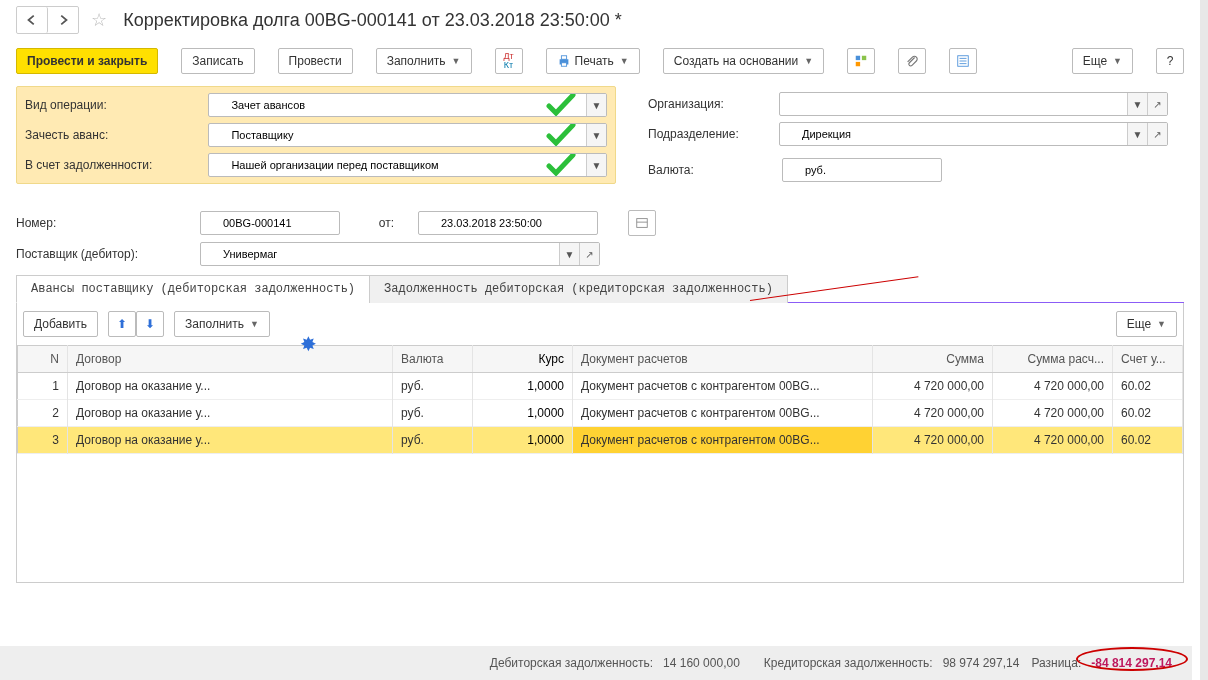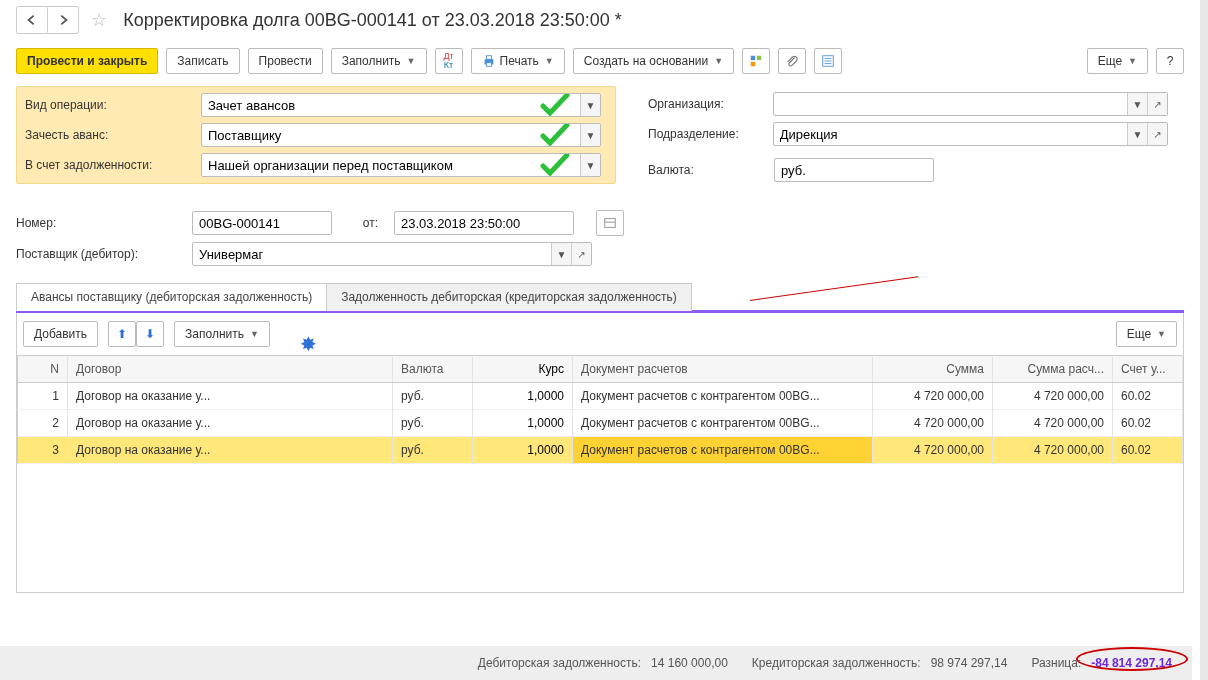--- a/index.html
+++ b/index.html
@@ -27,52 +27,52 @@
     display:inline-flex;align-items:center;justify-content:center;
     border:1px solid #ccc;background:#fff;height:26px;padding:0 8px;cursor:pointer;
     border-radius:2px;
   }
   .nav-group{display:inline-flex;border:1px solid #ccc;border-radius:2px;overflow:hidden}
   .nav-group .nav-btn{border:none;border-right:1px solid #ccc}
   .nav-group .nav-btn:last-child{border-right:none}
   .star-icon{color:#bbb;font-size:18px;margin:0 6px}
   .title{font-size:18px;color:#333;margin-left:4px}
   .toolbar{
-    display:flex;align-items:center;gap:8px;padding:4px 16px 12px 16px;
+    display:flex;align-items:center;gap:23px;padding:4px 16px 12px 16px;
   }
   .btn{
     display:inline-flex;align-items:center;gap:4px;
     border:1px solid #bbb;background:#fff;padding:4px 10px;height:26px;
     cursor:pointer;border-radius:2px;font-size:12px;color:#333;
   }
   .btn.yellow{background:#ffe000;border-color:#d4b800;font-weight:bold}
   .btn .caret{font-size:9px;color:#666;margin-left:2px}
   .icon-btn{width:28px;justify-content:center;padding:0}
   .spacer{flex:1}
   .form-area{padding:0 16px}
   .hl-block{
     background:#ffeab3;border:1px solid #f0d98a;padding:6px 8px;margin-bottom:8px;
     display:flex;flex-direction:column;gap:6px;border-radius:2px;
   }
-  .row{display:flex;align-items:center;gap:16px}
+  .row{display:flex;align-items:center;gap:24px}
   .lbl{width:160px;color:#333}
   .lbl2{width:110px;color:#333}
   .field{
     display:flex;align-items:stretch;border:1px solid #bbb;background:#fff;height:24px;
     border-radius:2px;overflow:hidden;position:relative;
   }
-  .field input{border:none;outline:none;padding:0 6px;font-size:13px;flex:1;background:transparent}
+  .field input{border:none;outline:none;padding:0 22px;font-size:11px;flex:1;background:transparent}
   .field .dd,.field .ext{
     width:20px;border-left:1px solid #ccc;display:flex;align-items:center;justify-content:center;
     font-size:10px;color:#555;cursor:pointer;background:#f5f5f5;
   }
   .two-col{display:flex;gap:32px}
   .col{flex:0 0 auto}
   .tabs{
-    display:flex;border-bottom:3px solid #8b5cf6;margin-top:16px;
+    display:flex;border-bottom:1px solid #8b5cf6;margin-top:8px;font-family:Liberation Mono, monospace;
   }
   .tab{
     padding:6px 14px;border:1px solid #ccc;border-bottom:none;background:#f0f0f0;
     margin-right:-1px;cursor:pointer;color:#444;position:relative;top:1px;
   }
   .tab.active{background:#fff;border-bottom:1px solid #fff}
   .tab-toolbar{
     display:flex;align-items:center;gap:10px;padding:8px 6px;
   }
   .tbl{
@@ -92,21 +92,21 @@
   .tbl .acct{width:70px}
   .tbl tbody tr.sel{background:#ffe77a}
   .tbl tbody tr.sel .doc{background:#ffd233}
   .table-wrap{border:1px solid #ccc;border-top:none;height:280px;display:flex;flex-direction:column}
   .table-body{flex:1;overflow:auto}
   .footer{
     position:absolute;bottom:0;left:0;right:8px;height:34px;background:#eee;
     display:flex;align-items:center;justify-content:flex-end;gap:10px;
     padding:0 20px;font-size:12px;color:#555;
   }
-  .footer .neg{color:#6d28d9;font-weight:bold}
+  .footer .neg{color:#be185d;font-weight:bold}
   .red-oval{
     position:absolute;border:2px solid #c00;border-radius:50%;pointer-events:none;
   }
   .callout{
     position:absolute;border:1.5px solid #c00;border-radius:10px;background:#fff;
     color:#c00;font-size:11px;padding:6px 10px;text-align:center;line-height:1.3;
   }
   .callout-line{
     position:absolute;border-top:1.5px solid #c00;transform-origin:left center;
   }
@@ -355,21 +355,21 @@
             </tbody>
         </table>
       </div>
     </div>
   </div>
 
   <div class="footer">
     <span>Дебиторская задолженность:</span>
     <span style="margin-right:14px">14 160 000,00</span>
     <span>Кредиторская задолженность:</span>
-    <span style="margin-right:14px">98 974 297,14</span>
+    <span style="margin-right:2px">98 974 297,14</span>
     <span>Разница:</span>
     <span class="neg">-84 814 297,14</span>
   </div>
 
   <div class="starburst" style="left:300px;top:332px">✸</div>
   <div class="callout-line" style="left:750px;top:300px;width:170px;transform:rotate(-8deg)"></div>
   <div class="red-oval" style="left:1076px;top:647px;width:112px;height:24px"></div>
 </div>
 
 </body></html>

